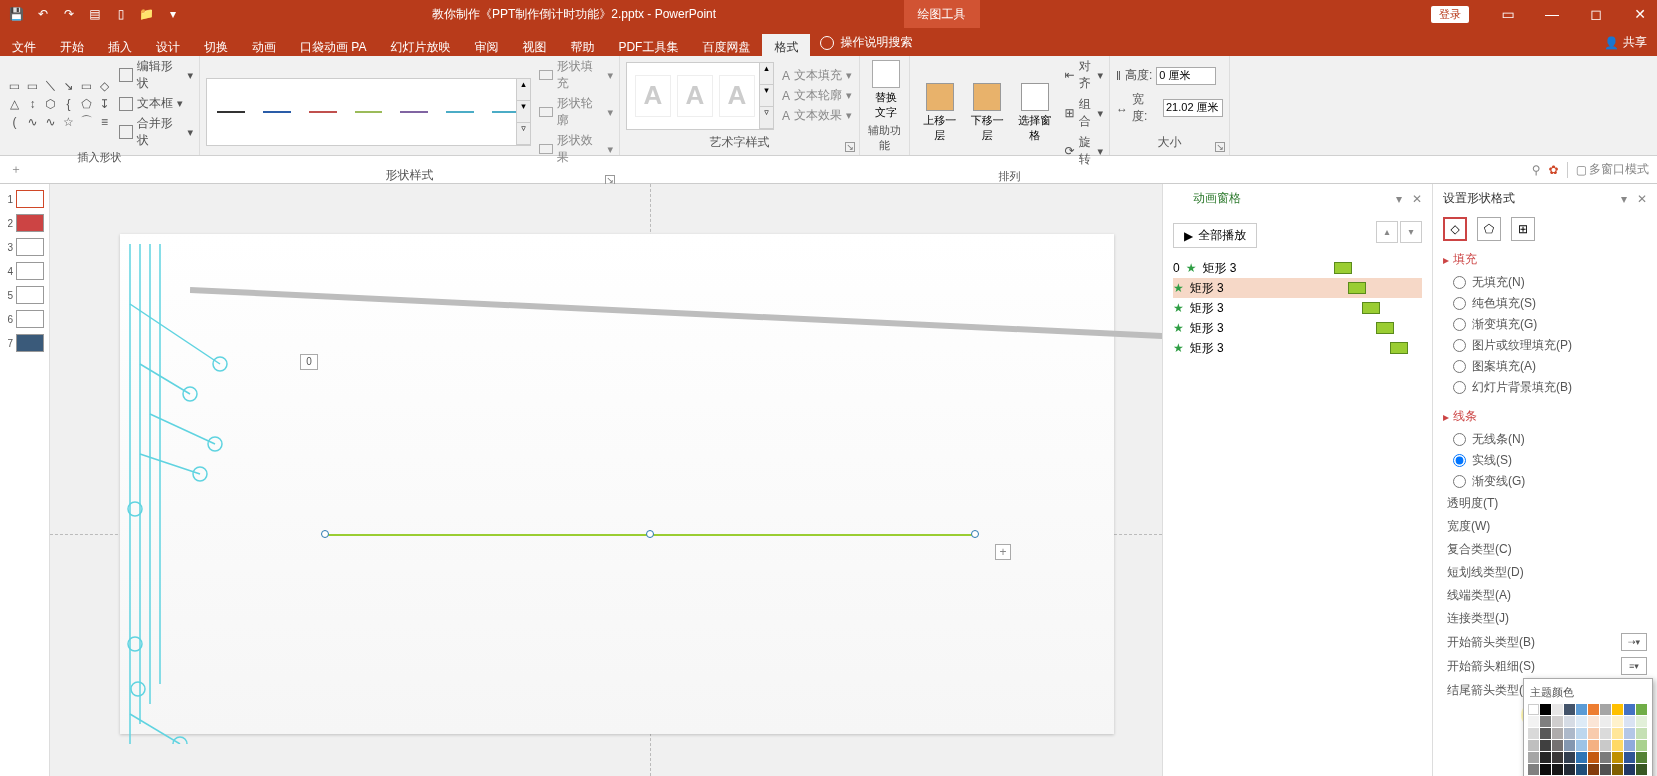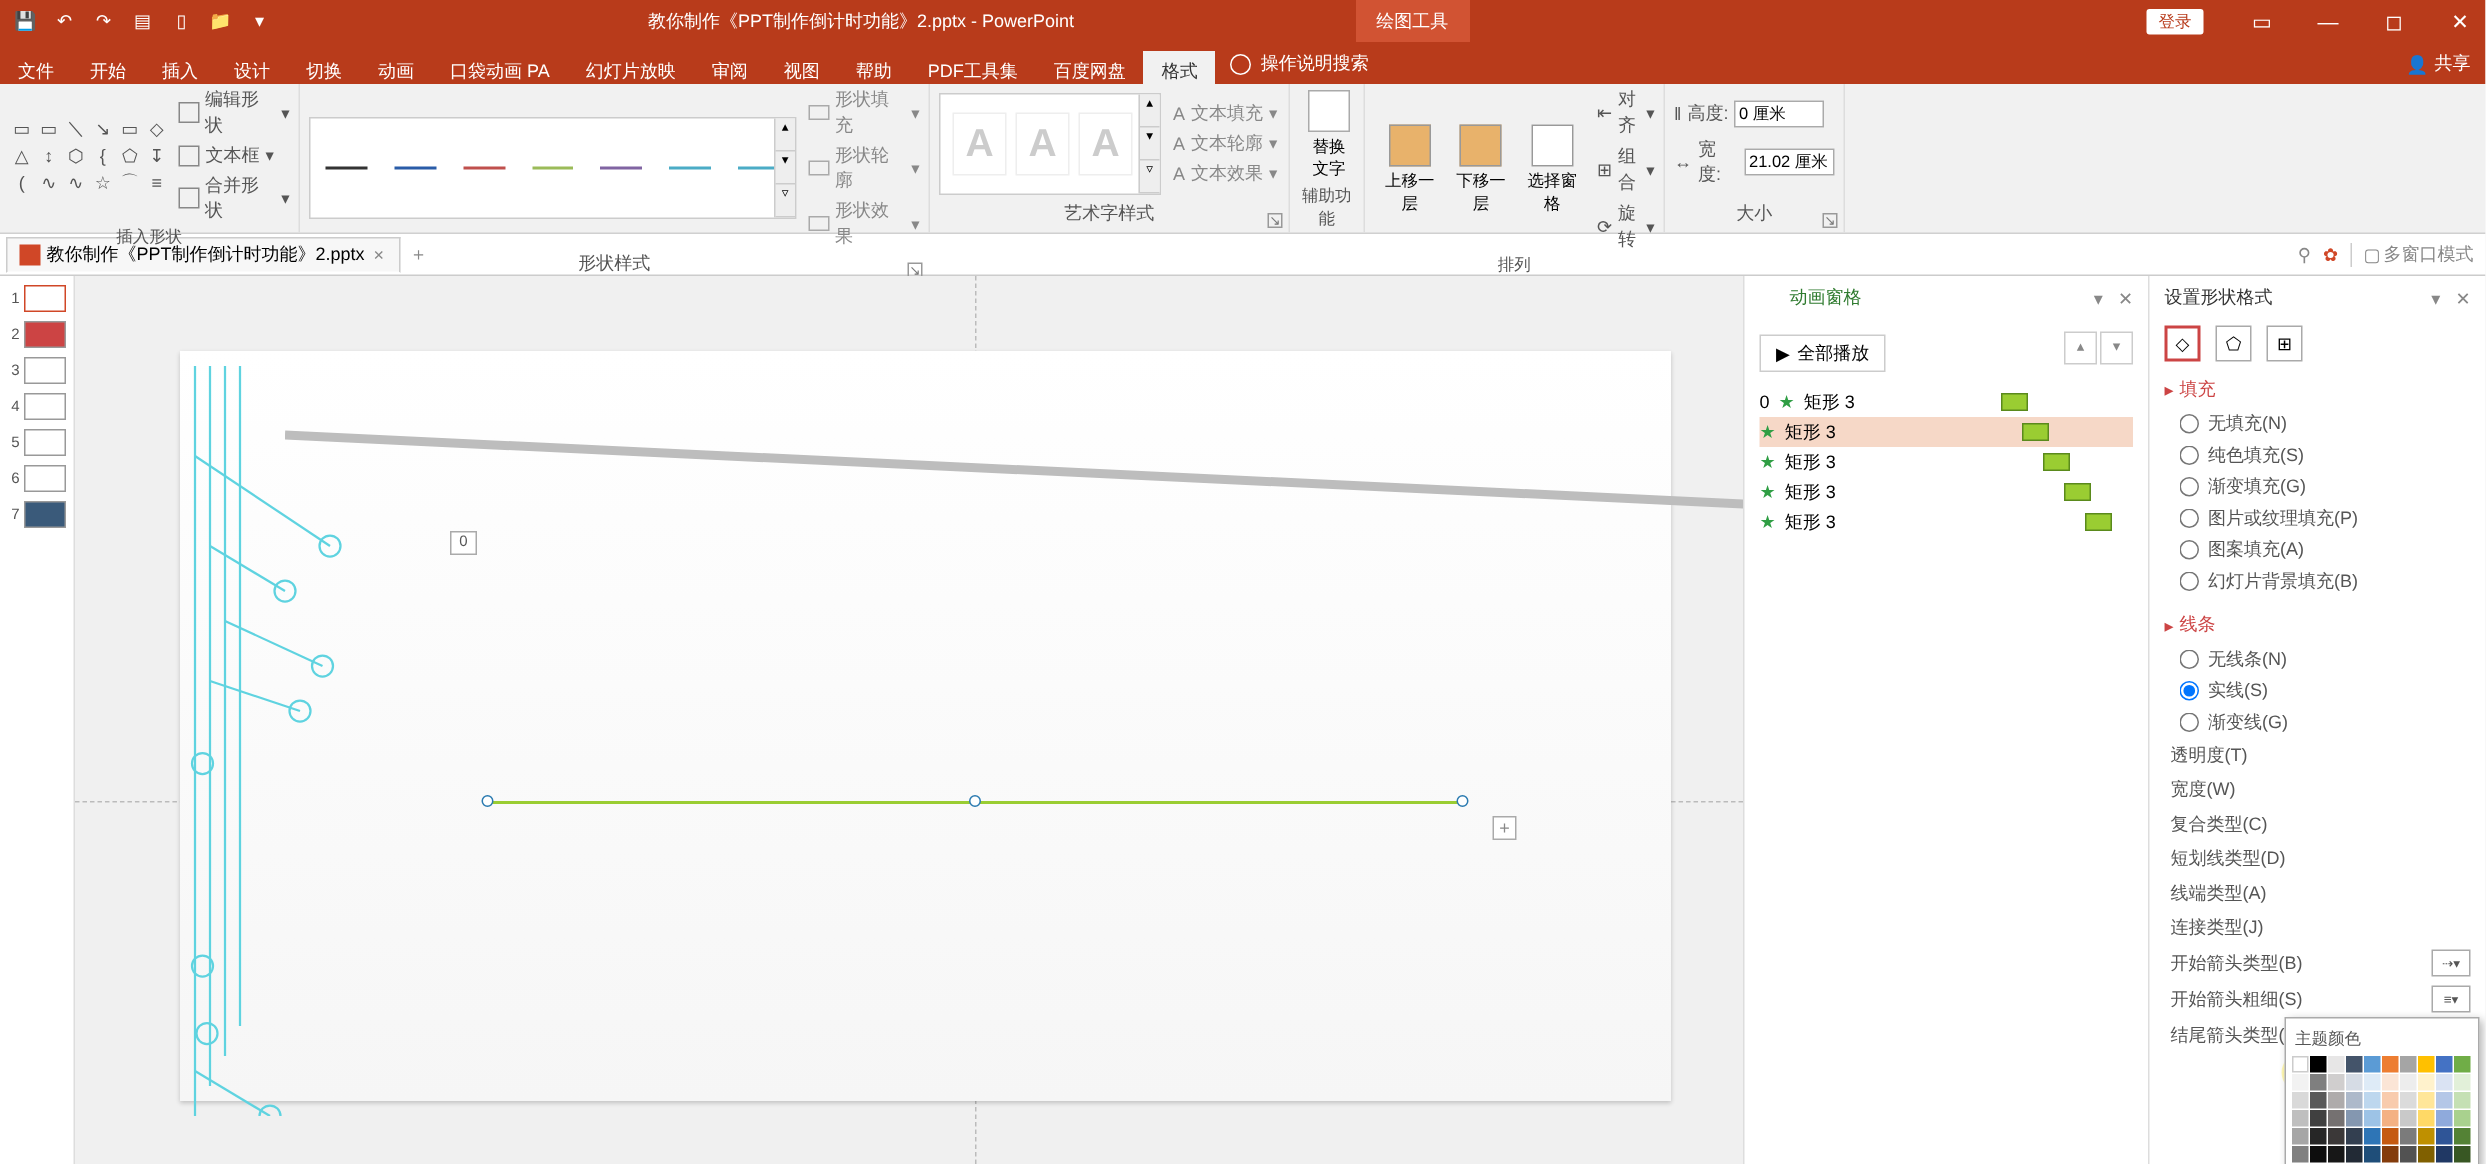--- a/index.html
+++ b/index.html
@@ -281,25 +281,20 @@
           <span>↔</span>
           <span>宽度:</span>
           <input value="21.02 厘米" style="">
         </div>
     </div>
     <div class="label"><span>大小</span><span class="launch">↘</span></div>
   </div>
 </div>
 
 <div class="doctab-row">
-  <div class="doctab">
-    <span class="ppt"></span>
-    <span>教你制作《PPT制作倒计时功能》2.pptx</span>
-    <span class="x">×</span>
-  </div>
   <div class="doctab-add">＋</div>
   <div class="rtools">
     <span>⚲</span>
     <span style="color:#d04727">✿</span>
     <span style="border-left:1px solid #ccc;height:16px"></span>
     <span>▢ <span>多窗口模式</span></span>
   </div>
 </div>
 
 <div class="workspace">

